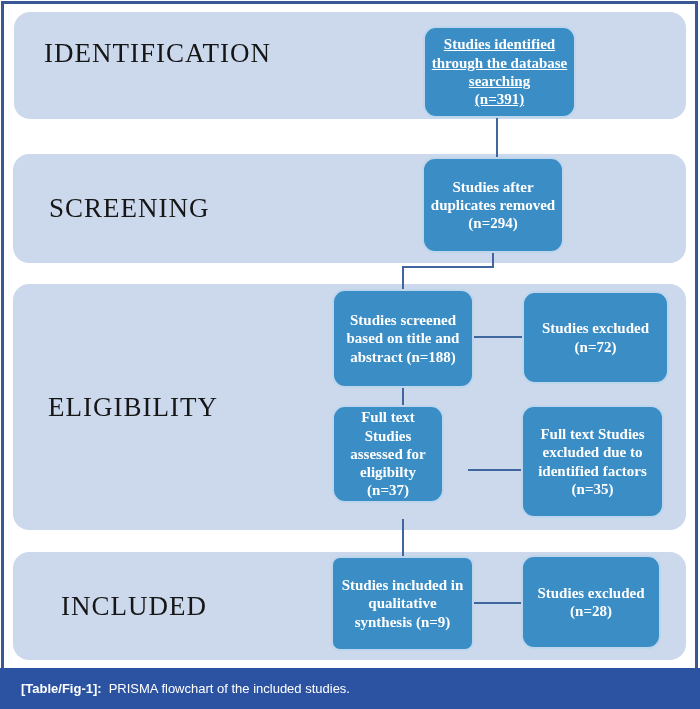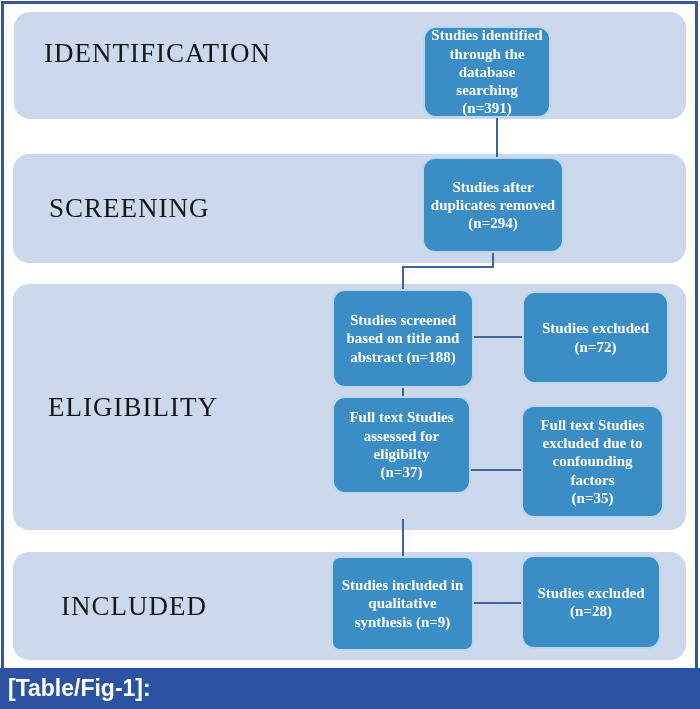--- a/index.html
+++ b/index.html
@@ -57,49 +57,49 @@
     line-height: 1.22;
     text-align: center;
     display: flex;
     flex-direction: column;
     justify-content: center;
     align-items: center;
     padding: 5px 6px;
   }
   .node .count { margin-top: 0; }
   .node .count.tight { margin-top: 0; }
-  #box-identified          { left: 423px; top: 26px;  width: 128px; height: 92px; }
+  #box-identified          { left: 423px; top: 26px;  width: 153px; height: 92px; text-decoration: underline; }
   #box-after-duplicates    { left: 422px; top: 157px; width: 142px; height: 96px; }
   #box-screened            { left: 332px; top: 289px; width: 142px; height: 99px; }
   #box-excluded-screening  { left: 522px; top: 291px; width: 147px; height: 93px; }
-  #box-fulltext-assessed   { left: 332px; top: 396px; width: 139px; height: 98px; }
+  #box-fulltext-assessed   { left: 332px; top: 405px; width: 112px; height: 98px; }
   #box-fulltext-excluded   { left: 521px; top: 405px; width: 143px; height: 113px; }
   #box-included-qual       { left: 331px; top: 556px; width: 143px; height: 95px; border-radius: 9px; }
   #box-excluded-included   { left: 521px; top: 555px; width: 140px; height: 94px; }
   #conn-v1 { left: 496px; top: 118px; width: 2px;  height: 40px; }
   #conn-v2 { left: 492px; top: 253px; width: 2px;  height: 15px; }
   #conn-h1 { left: 402px; top: 266px; width: 92px; height: 2px;  }
   #conn-v3 { left: 402px; top: 266px; width: 2px;  height: 24px; }
   #conn-h2 { left: 474px; top: 336px; width: 48px; height: 2px;  }
   #conn-v4 { left: 402px; top: 388px; width: 2px;  height: 34px; }
   #conn-h3 { left: 468px; top: 469px; width: 53px; height: 2px;  }
   #conn-v5 { left: 402px; top: 519px; width: 2px;  height: 38px; }
   #conn-h4 { left: 474px; top: 602px; width: 47px; height: 2px;  }
   .caption-bar {
     position: absolute;
     left: 0; right: 0; bottom: 0;
     height: 41px;
     background: var(--caption-bar, #2b53a2);
     z-index: 4;
     display: flex;
     align-items: center;
-    padding-left: 8px;
+    padding-left: 21px;
     box-sizing: border-box;
     font-family: "Liberation Sans", sans-serif;
-    font-size: 23px;
+    font-size: 13px;
     color: #ffffff;
     white-space: nowrap;
   }
   .caption-bar .cap-label { font-weight: bold; margin-right: 7px; }
 </style>
 </head>
 <body>
 
 <div id="figure">
 
@@ -146,30 +146,31 @@
     <span>Studies excluded</span>
     <span class="count">(n=72)</span>
   </div>
 
   <div class="node" id="box-fulltext-assessed">
     <span>Full text Studies assessed for eligibilty</span>
     <span class="count">(n=37)</span>
   </div>
 
   <div class="node" id="box-fulltext-excluded">
-    <span>Full text Studies excluded due to confounding factors</span>
+    <span>Full text Studies excluded due to identified factors</span>
     <span class="count">(n=35)</span>
   </div>
 
   <div class="node" id="box-included-qual">
     <span>Studies included in qualitative synthesis (n=9)</span>
   </div>
 
   <div class="node" id="box-excluded-included">
     <span>Studies excluded</span>
     <span class="count">(n=28)</span>
   </div>
 
   <div class="caption-bar">
     <span class="cap-label">[Table/Fig-1]:</span>
+    <span class="cap-text">PRISMA flowchart of the included studies.</span>
   </div>
 
 </div>
 
 </body></html>

